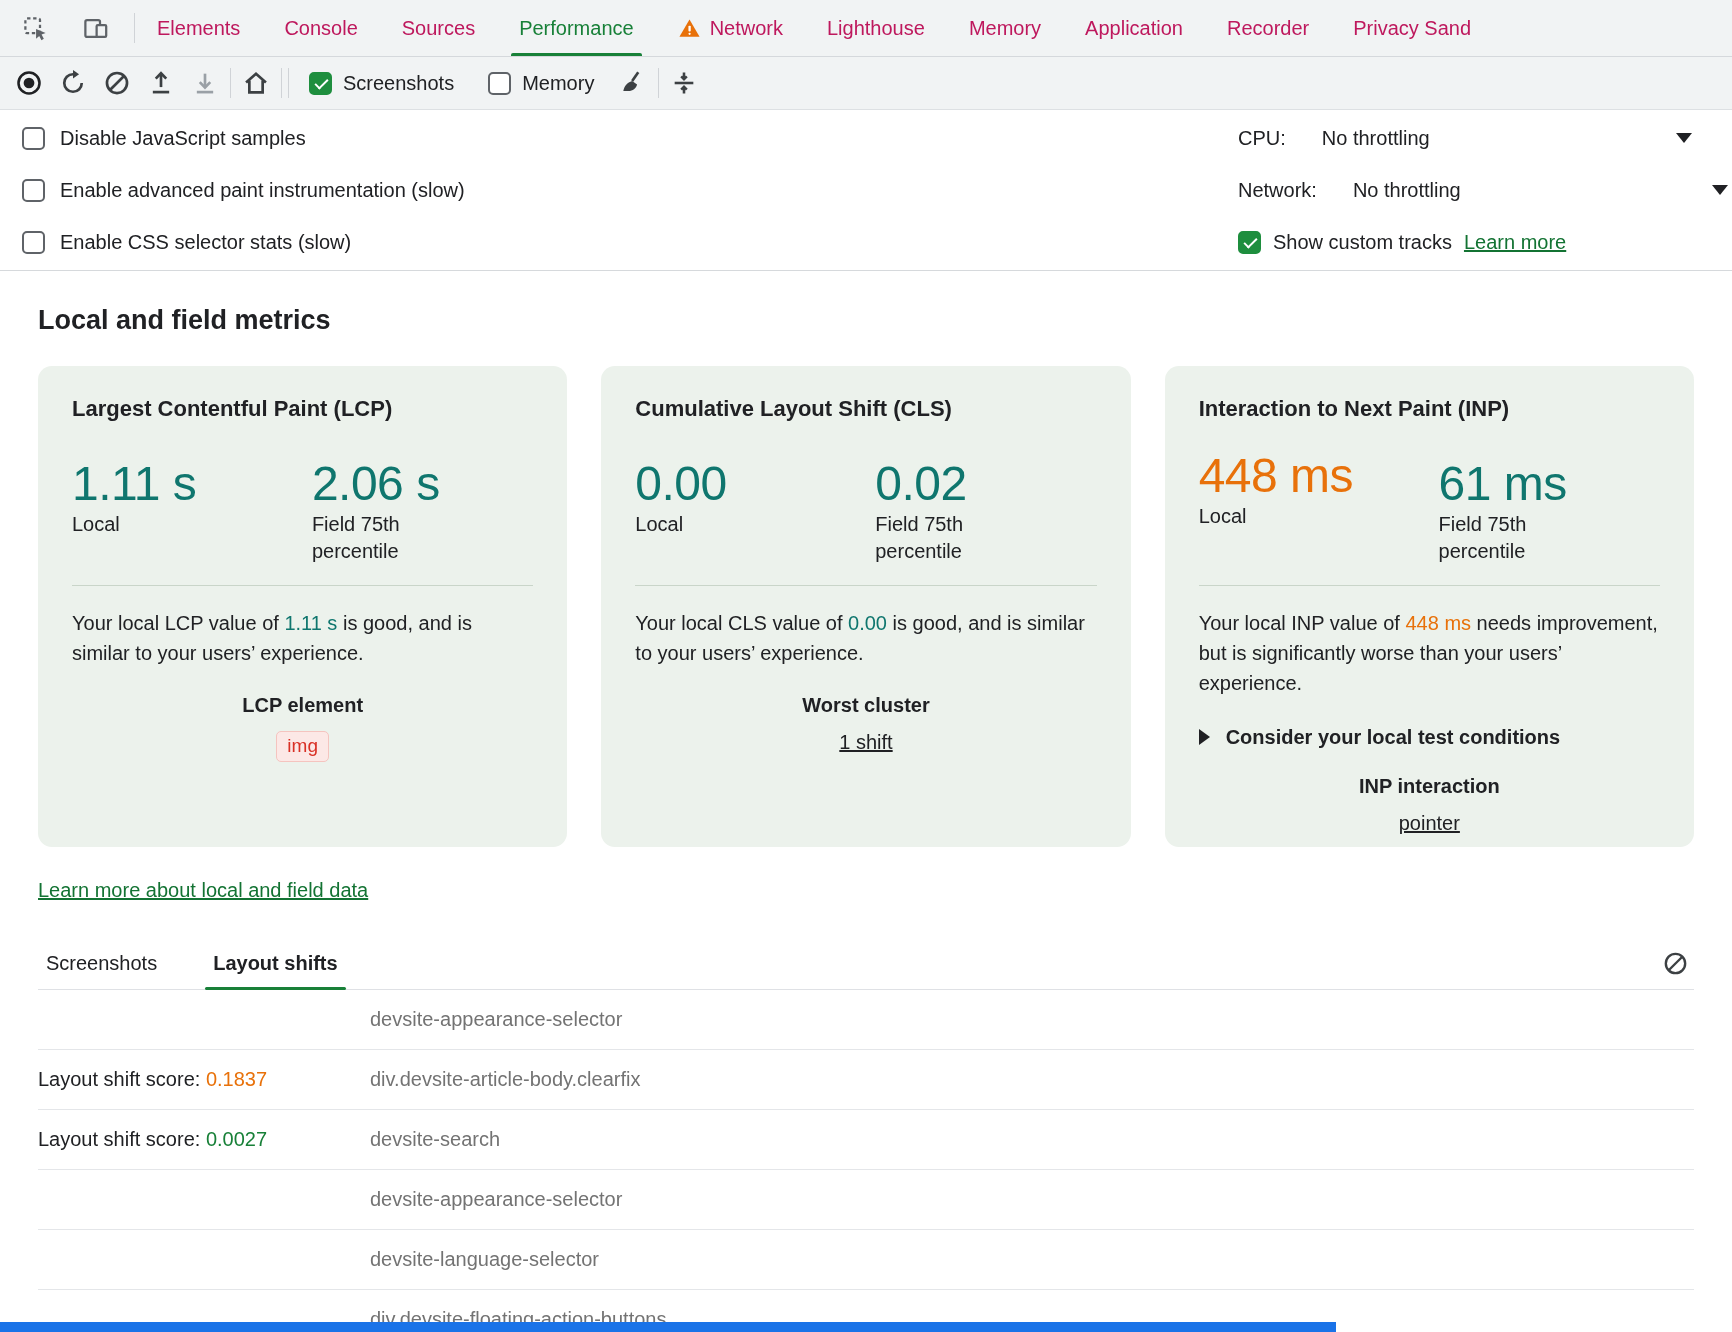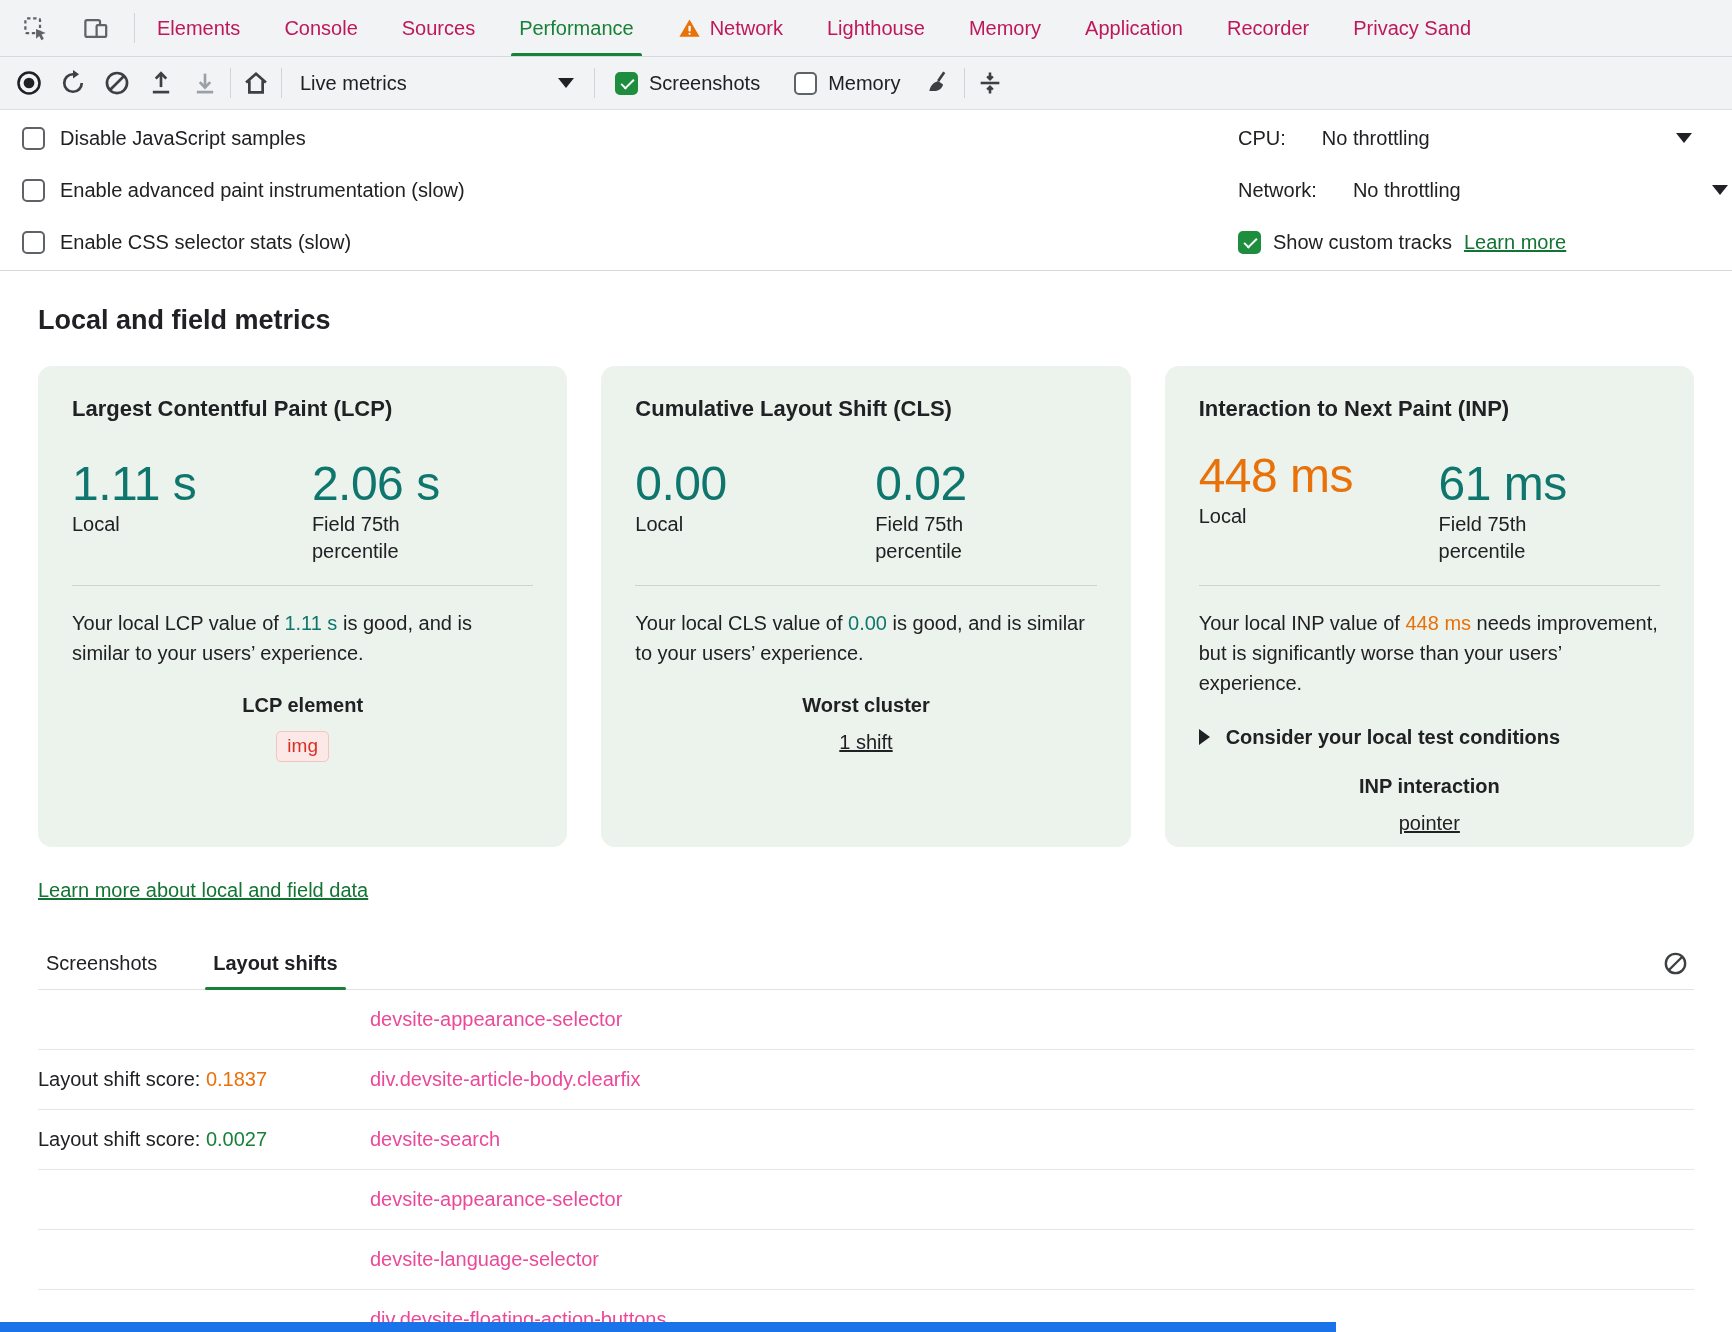--- a/index.html
+++ b/index.html
@@ -84,21 +84,21 @@
     cursor:default; }
   .log-tab.active { font-weight:bold; }
   .log-tab.active::after { content:""; position:absolute; left:0; right:0; bottom:-1px;
     height:3px; background:#188038; border-radius:2px; }
   .log-clear { margin-left:auto; }
   .log-row { display:flex; align-items:center; height:60px;
     border-bottom:1px solid #e4e6e9; font-size:20px; }
   .log-score { width:332px; flex:none; }
   .score-warn { color:#e8710a; }
   .score-good { color:#188038; }
-  .log-el { color:#ec4899; cursor:pointer; }
+  .log-el { color:#737373; cursor:pointer; }
 
   .bottom-bar { position:absolute; left:0; bottom:0; width:1336px; height:10px;
     background:#1a73e8; }
   svg { display:block; }
 </style>
 </head>
 <body>
 
 <div class="page">
 
@@ -193,24 +193,20 @@
       </svg>
     </span>
     <span class="vsep"></span>
     <span class="icon-btn">
       <svg width="28" height="28" viewBox="0 0 24 24" fill="none" stroke="#3c4043" stroke-width="2.3">
         <path d="M3.5 11.5 L12 4 L20.5 11.5"></path>
           <path d="M6.3 9.8 V20 H17.7 V9.8"></path>
       </svg>
     </span>
     <span class="vsep"></span>
-    <div class="dropdown">
-      <span>Live metrics</span>
-      <span class="caret"></span>
-    </div>
     <span class="vsep"></span>
     <label class="check-item">
       <span class="cb checked"></span>
       <span>Screenshots</span>
     </label>
     <label class="check-item">
       <span class="cb"></span>
       <span>Memory</span>
     </label>
     <span class="icon-btn">

